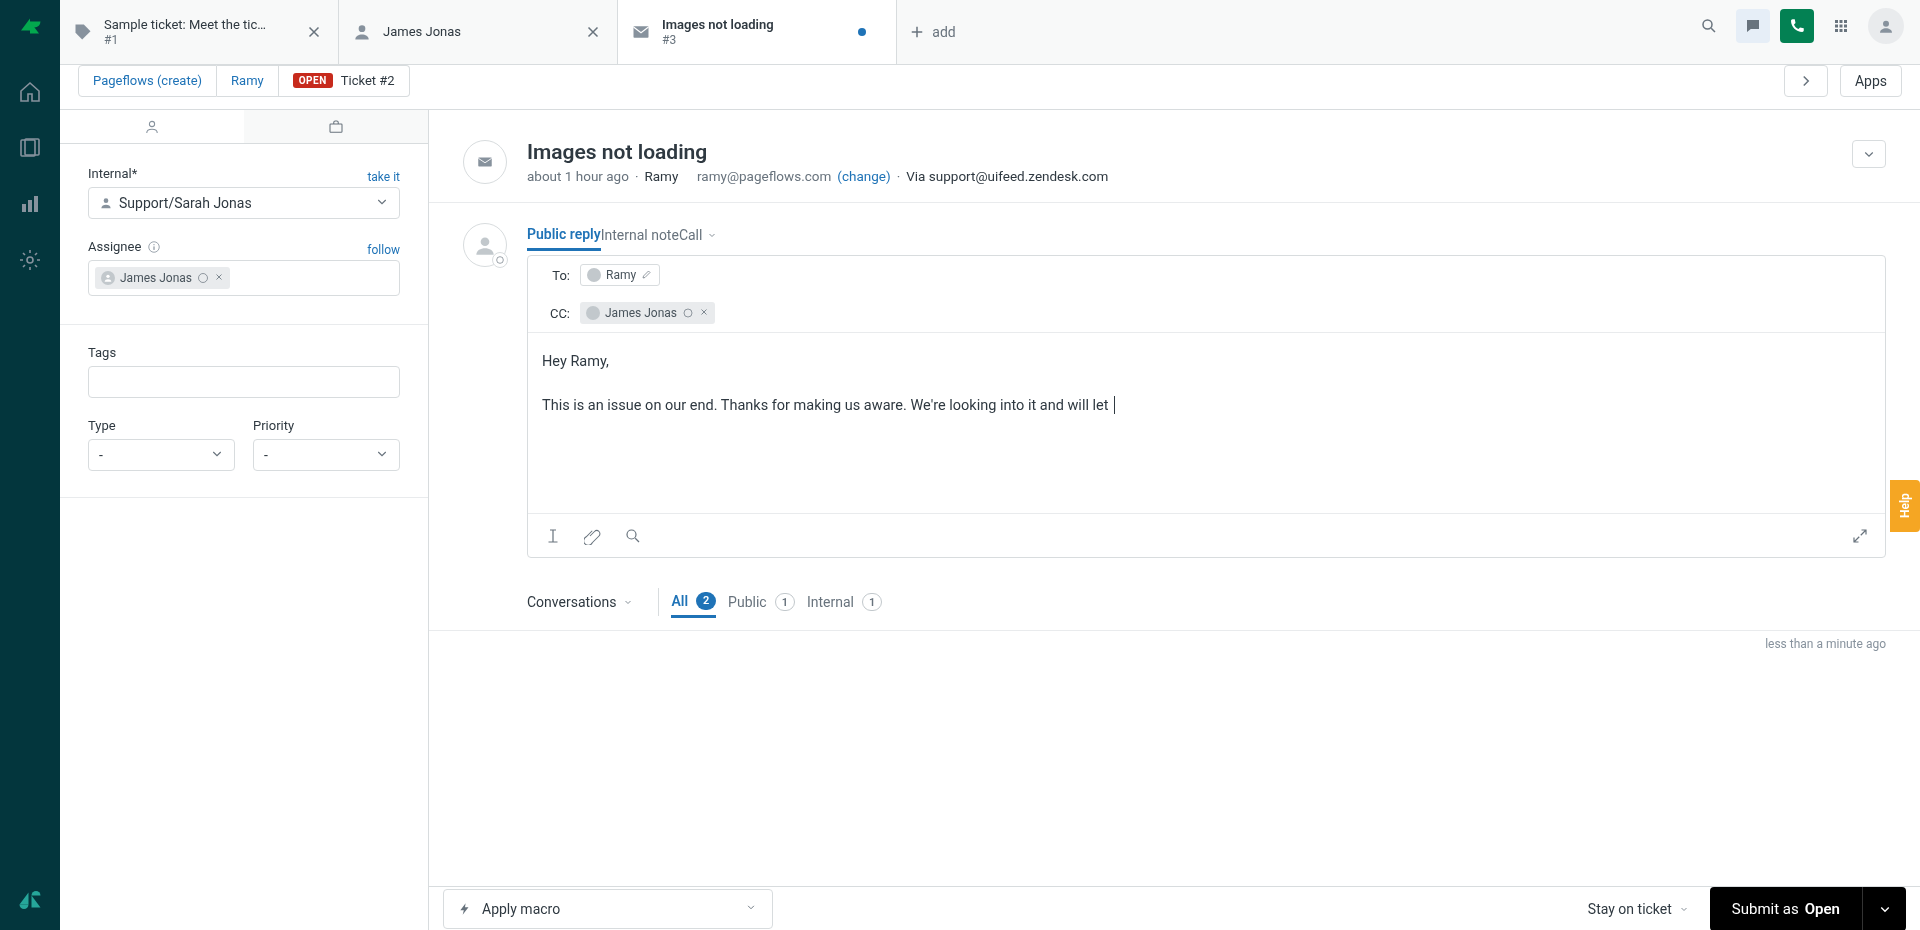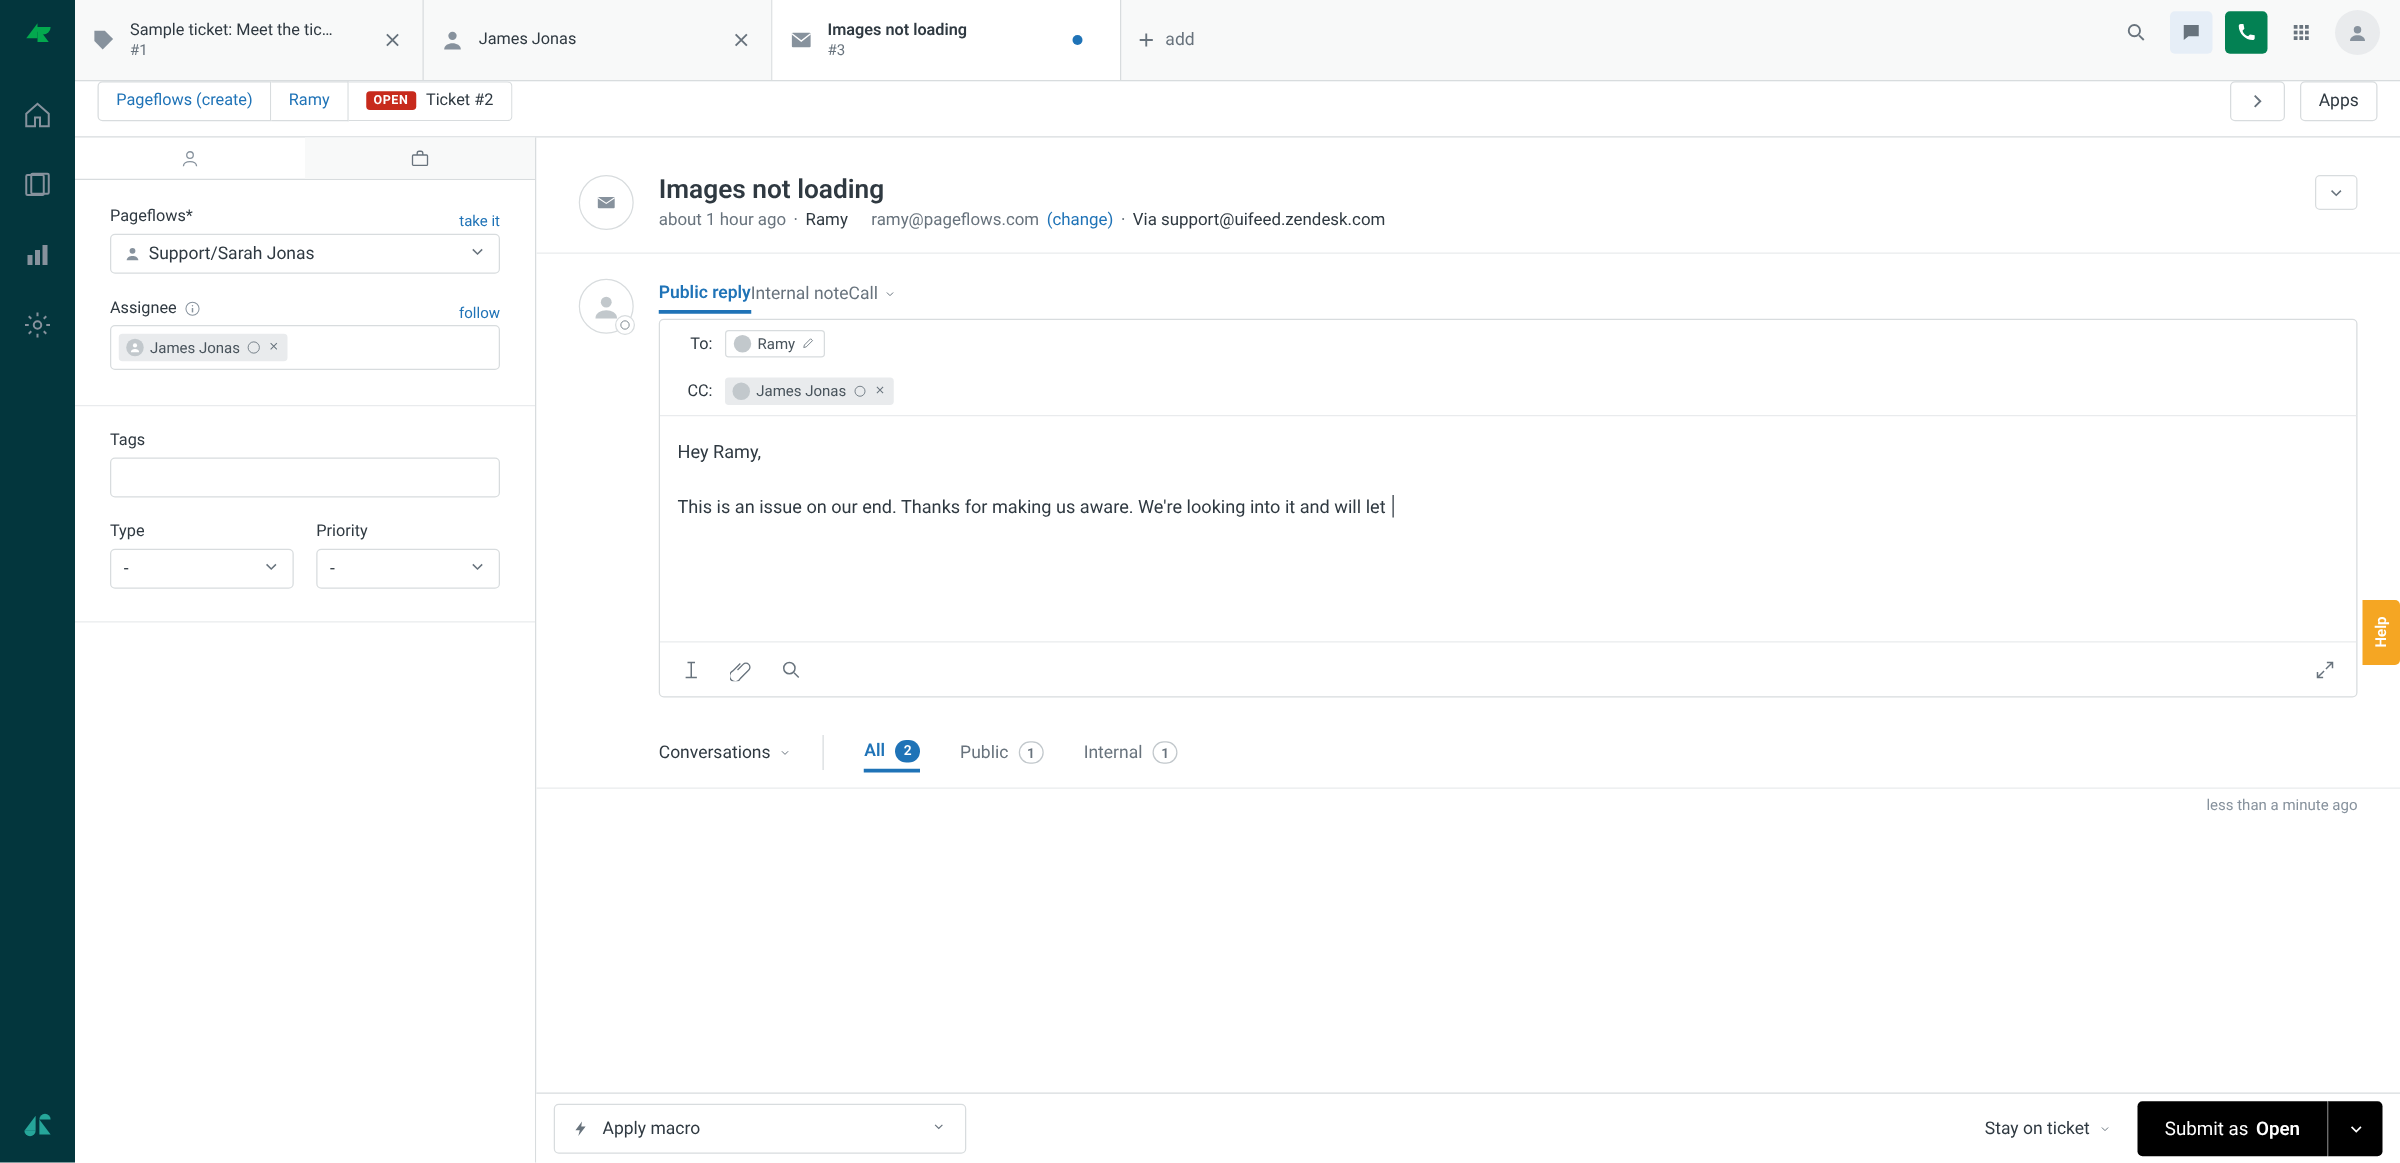--- a/index.html
+++ b/index.html
@@ -98,32 +98,32 @@
     .pill.white { background:#fff; border:1px solid #d8dcde; }
     .pill .edit { cursor:pointer; color:#68737d; }
     .msg-area { min-height:180px; padding:18px 14px; font-size:14.5px; line-height:1.5; white-space:pre-wrap; outline:none; }
     .msg-area .cursor::after { content:""; display:inline-block; width:1px; height:18px; background:#2f3941; vertical-align:text-bottom; animation:blink 1.1s steps(1) infinite; margin-left:2px; }
     @keyframes blink { 50% { opacity:0; } }
     .composer-toolbar { height:44px; border-top:1px solid #e9ebed; display:flex; align-items:center; padding:0 12px; gap:14px; }
     .ct-btn { width:26px; height:26px; display:flex; align-items:center; justify-content:center; color:#68737d; cursor:pointer; }
     .ct-btn.right { margin-left:auto; }
 
     
-    .conv-filter { display:flex; align-items:center; gap:32px; padding:12px 34px 12px 98px; border-bottom:1px solid #e9ebed; margin-top:8px; }
+    .conv-filter { display:flex; align-items:center; gap:12px; padding:12px 34px 12px 98px; border-bottom:1px solid #e9ebed; margin-top:8px; }
     .conv-drop { display:flex; align-items:center; gap:6px; font-size:14px; color:#2f3941; cursor:pointer; padding-right:24px; border-right:1px solid #d8dcde; height:28px; }
     .filter-tab { display:flex; align-items:center; gap:8px; font-size:14px; color:#68737d; cursor:pointer; height:32px; }
     .filter-tab.active { color:#1f73b7; font-weight:600; border-bottom:3px solid #1f73b7; }
     .count-badge { min-width:20px; height:18px; border-radius:9px; background:#87929d; color:#fff; font-size:11px; font-weight:600; display:inline-flex; align-items:center; justify-content:center; padding:0 6px; }
     .filter-tab.active .count-badge { background:#1f73b7; }
     .count-badge.outline { background:#fff; color:#68737d; border:1px solid #c2c8cc; }
 
     .conv-time { text-align:right; padding:6px 34px 0 0; font-size:12px; color:#87929d; }
 
     
-    .bottom-bar { position:absolute; left:429px; right:0; bottom:0; height:56px; border-top:1px solid #d8dcde; background:#fff; display:flex; align-items:center; padding:0 14px; }
+    .bottom-bar { position:absolute; left:429px; right:0; bottom:0; height:44px; border-top:1px solid #d8dcde; background:#fff; display:flex; align-items:center; padding:0 14px; }
     .macro-btn { height:40px; border:1px solid #d8dcde; border-radius:4px; display:flex; align-items:center; padding:0 14px; gap:10px; min-width:330px; cursor:pointer; position:relative; }
     .macro-btn .caret { margin-left:auto; }
     .bottom-right { margin-left:auto; display:flex; align-items:center; gap:20px; }
     .stay-btn { display:flex; align-items:center; gap:6px; color:#2f3941; cursor:pointer; font-size:14px; }
     .submit-btn { height:44px; background:#000; color:#fff; border-radius:4px 0 0 4px; display:flex; align-items:center; padding:0 22px; font-size:15px; cursor:pointer; gap:6px; }
     .submit-btn b { color:#fff; font-weight:600; }
     .submit-caret { height:44px; width:44px; background:#000; border-left:1px solid #333; border-radius:0 4px 4px 0; display:flex; align-items:center; justify-content:center; cursor:pointer; }
     .submit-caret svg { fill:#fff; }
 
     
@@ -304,21 +304,21 @@
     <div class="details-tab active">
       <svg viewBox="0 0 24 24">
           <rect x="4" y="8" width="16" height="11" rx="1" fill="none" stroke="#68737d" stroke-width="1.4"></rect>
           <path d="M9 8V6a2 2 0 0 1 2-2h2a2 2 0 0 1 2 2v2" fill="none" stroke="#68737d" stroke-width="1.4"></path>
         </svg>
     </div>
   </div>
 
   <div class="details-body">
     <div class="row-split">
-      <div class="field-label">Pageflows*</div>
+      <div class="field-label">Internal*</div>
       <span class="link-small">take it</span>
     </div>
     <div class="select">
       <svg viewBox="0 0 24 24" style="width:14px;height:14px;margin-right:6px">
           <circle cx="12" cy="8" r="4" fill="#87929d"></circle>
           <path d="M4 21c0-4 4-6 8-6s8 2 8 6" fill="#87929d"></path>
         </svg>
       <span>Support/Sarah Jonas</span>
       <span class="caret">
         <svg viewBox="0 0 24 24">

